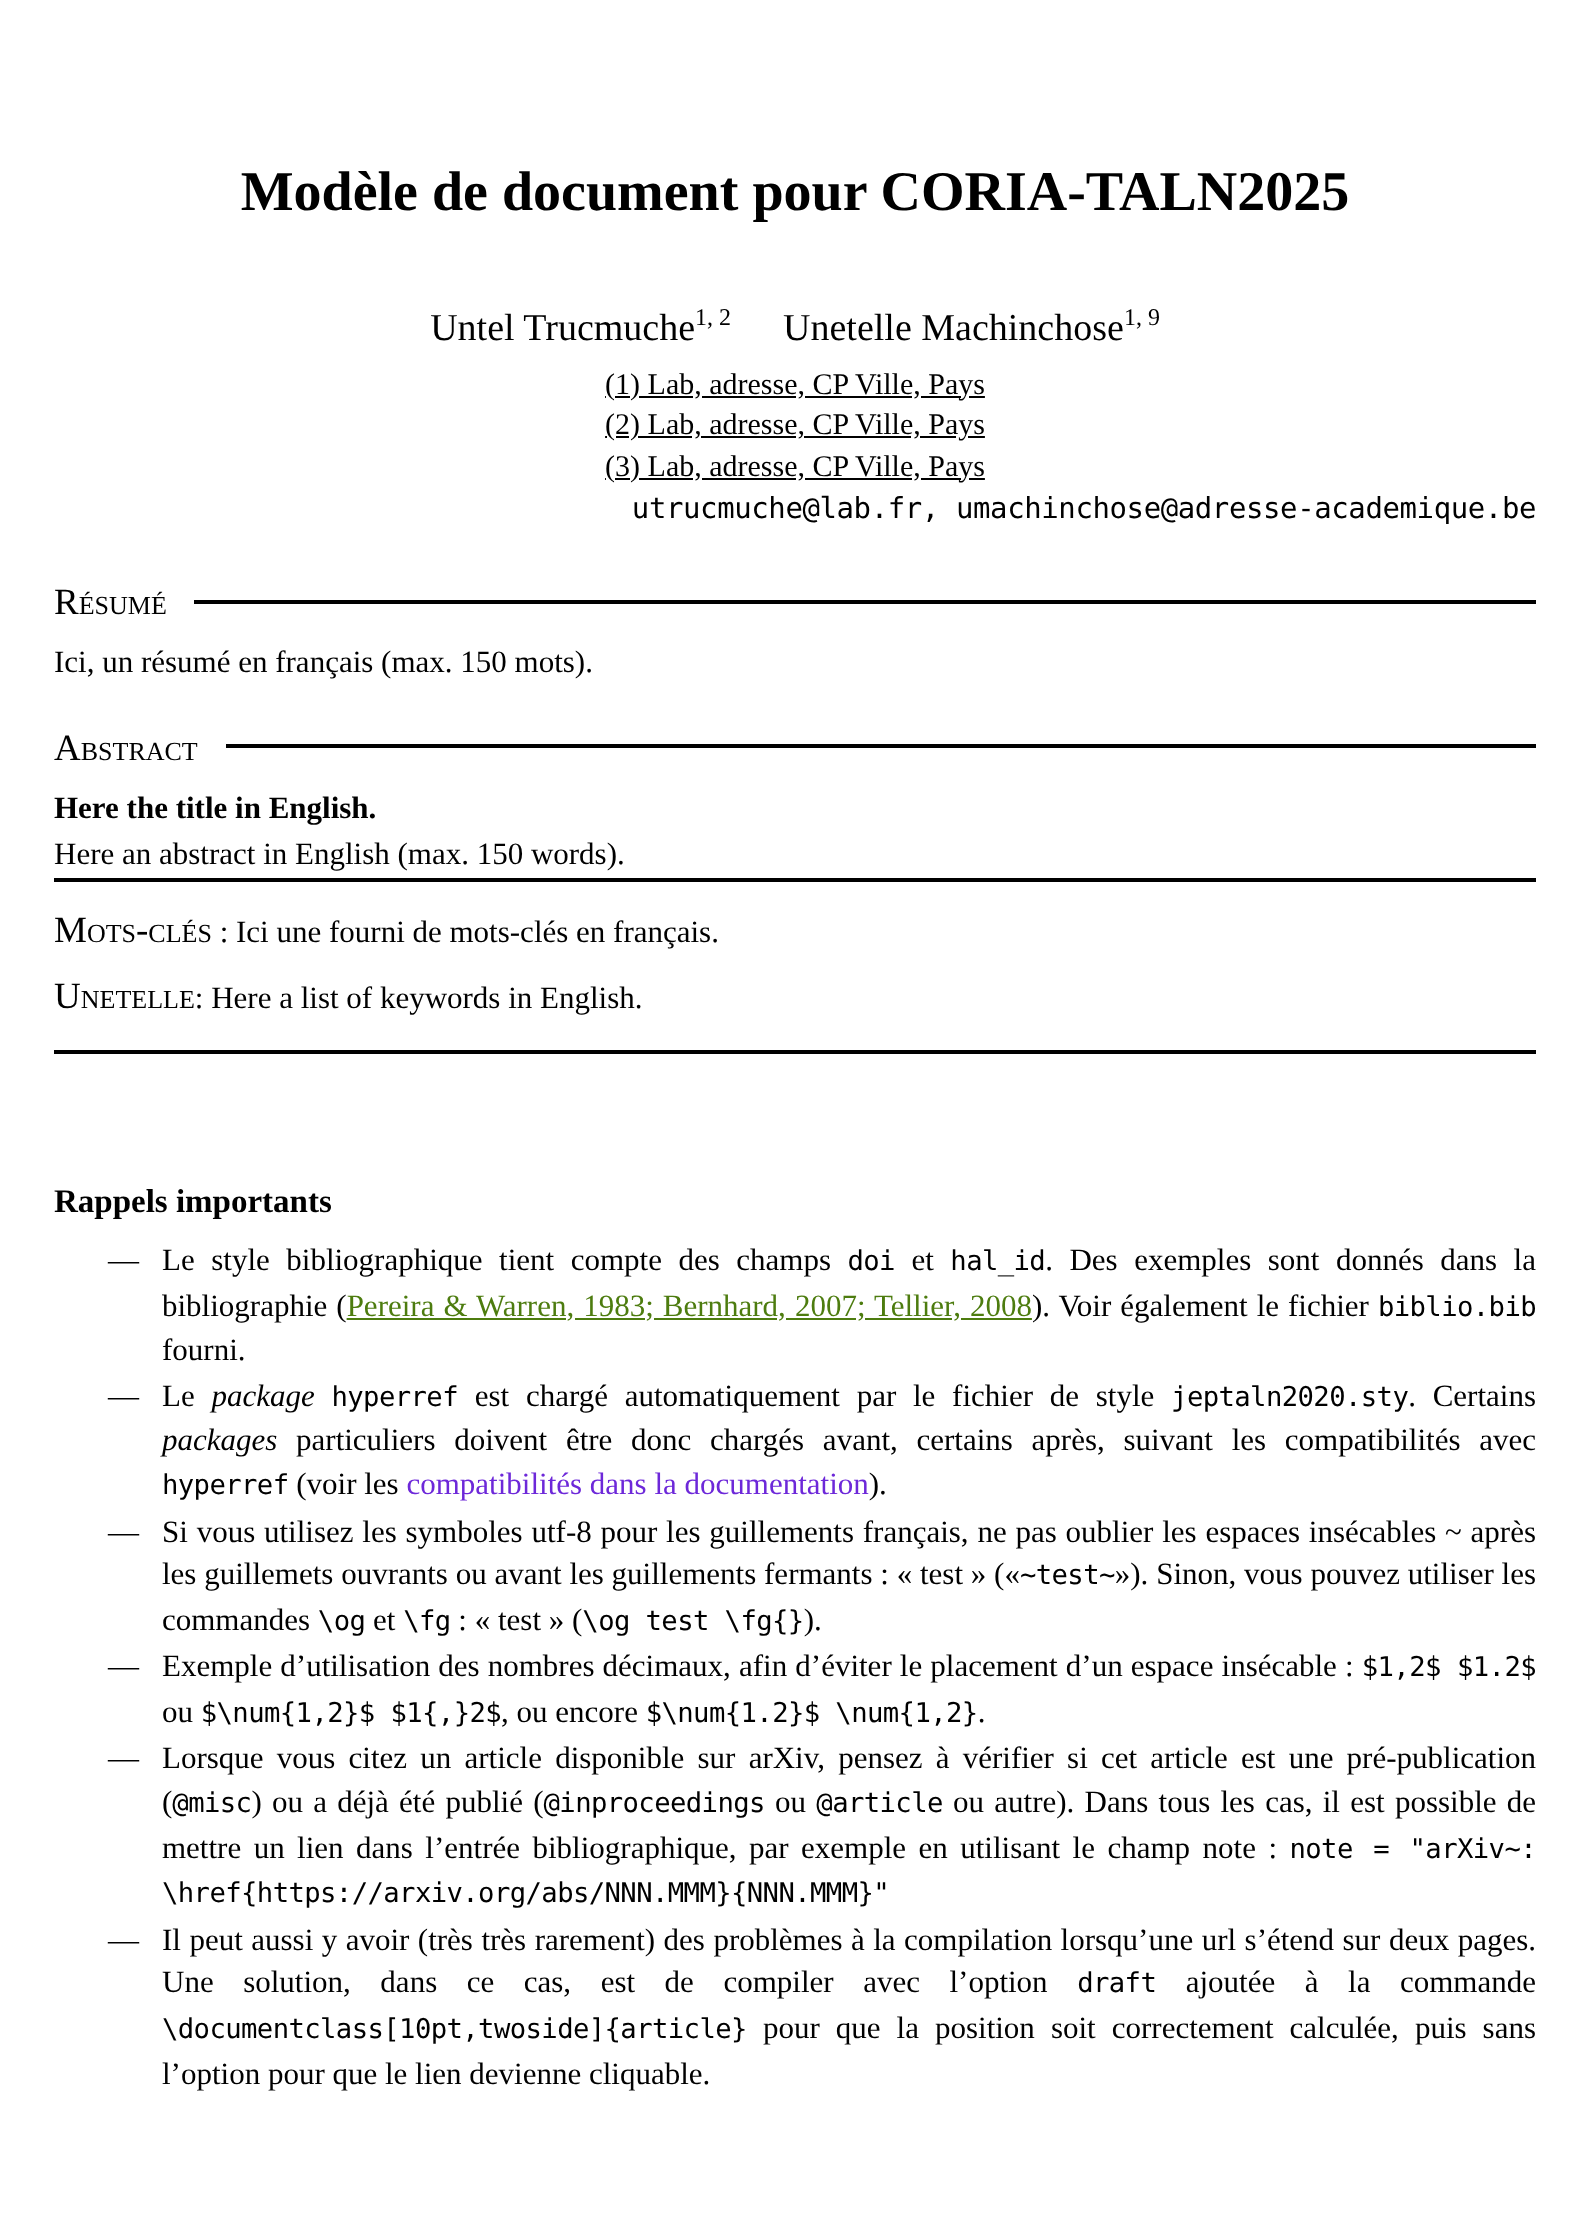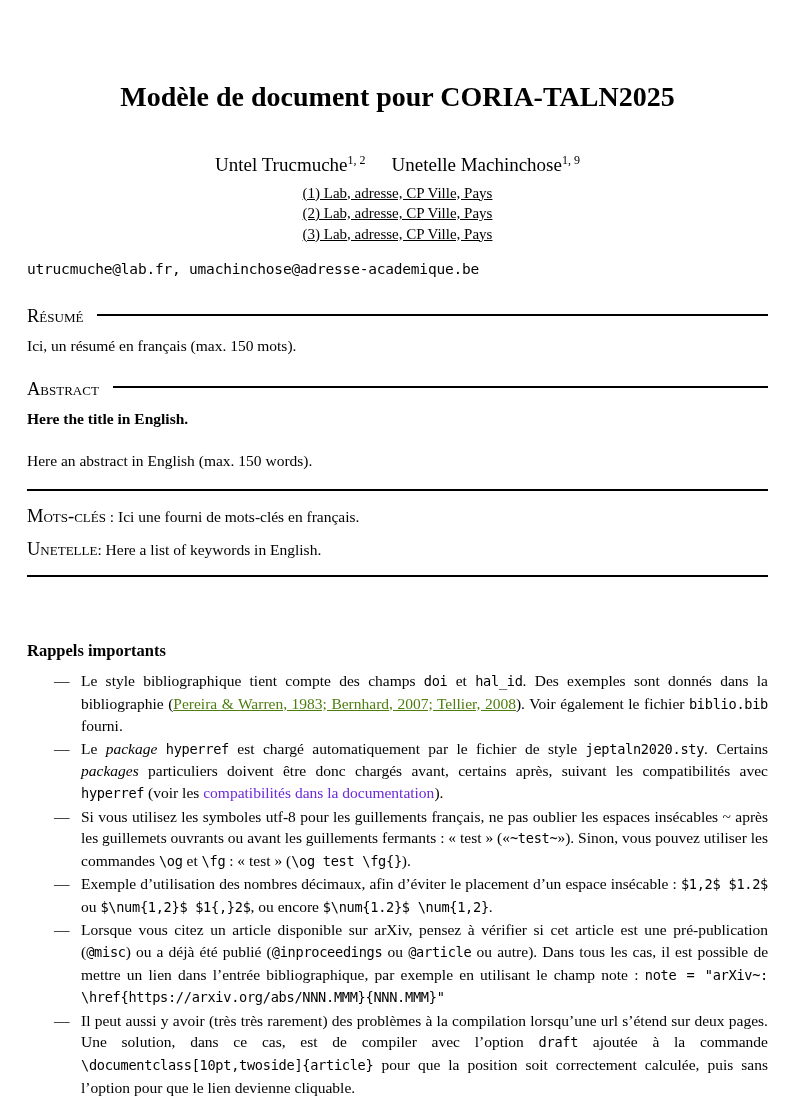--- a/index.html
+++ b/index.html
@@ -32,22 +32,22 @@
   .author + .author { margin-left: 26px; }
   .author sup { font-size: 12px; line-height: 0; }
   .affils {
     text-align: center;
     margin-top: 7px;
     font-size: 15px;
     line-height: 20.5px;
     text-decoration: underline;
   }
   .email-line {
-    text-align: left;
-    margin-top: 17px;
+    text-align: right;
+    margin-top: 3px;
     font-family: "DejaVu Sans Mono", "Liberation Mono", monospace;
     font-size: 14.5px;
     letter-spacing: -0.2px;
   }
   .sechead-row {
     display: flex;
     align-items: center;
   }
   .row-resume   { margin-top: 30px; }
   .row-abstract { margin-top: 24px; }
@@ -63,22 +63,22 @@
   }
   .heading-rule {
     flex: 1;
     border-bottom: 2px solid #000;
     margin: 0 0 4px 14px;
   }
   .body-text { font-size: 15.5px; line-height: 21px; }
   .resume-text   { margin-top: 8px; }
   .english-title { margin-top: 9px; font-weight: bold; }
   .abstract-text {
-    margin-top: 21px;
-    padding-bottom: 18px;
+    margin-top: 2px;
+    padding-bottom: 1px;
     border-bottom: 2px solid #000;
   }
   .kw-line  { margin-top: 15px; }
   .kw-line2 { margin-top: 12px; }
   .bottom-rule {
     border: none;
     border-top: 2px solid #000;
     margin: 15px 0 0 0;
     height: 0;
   }

